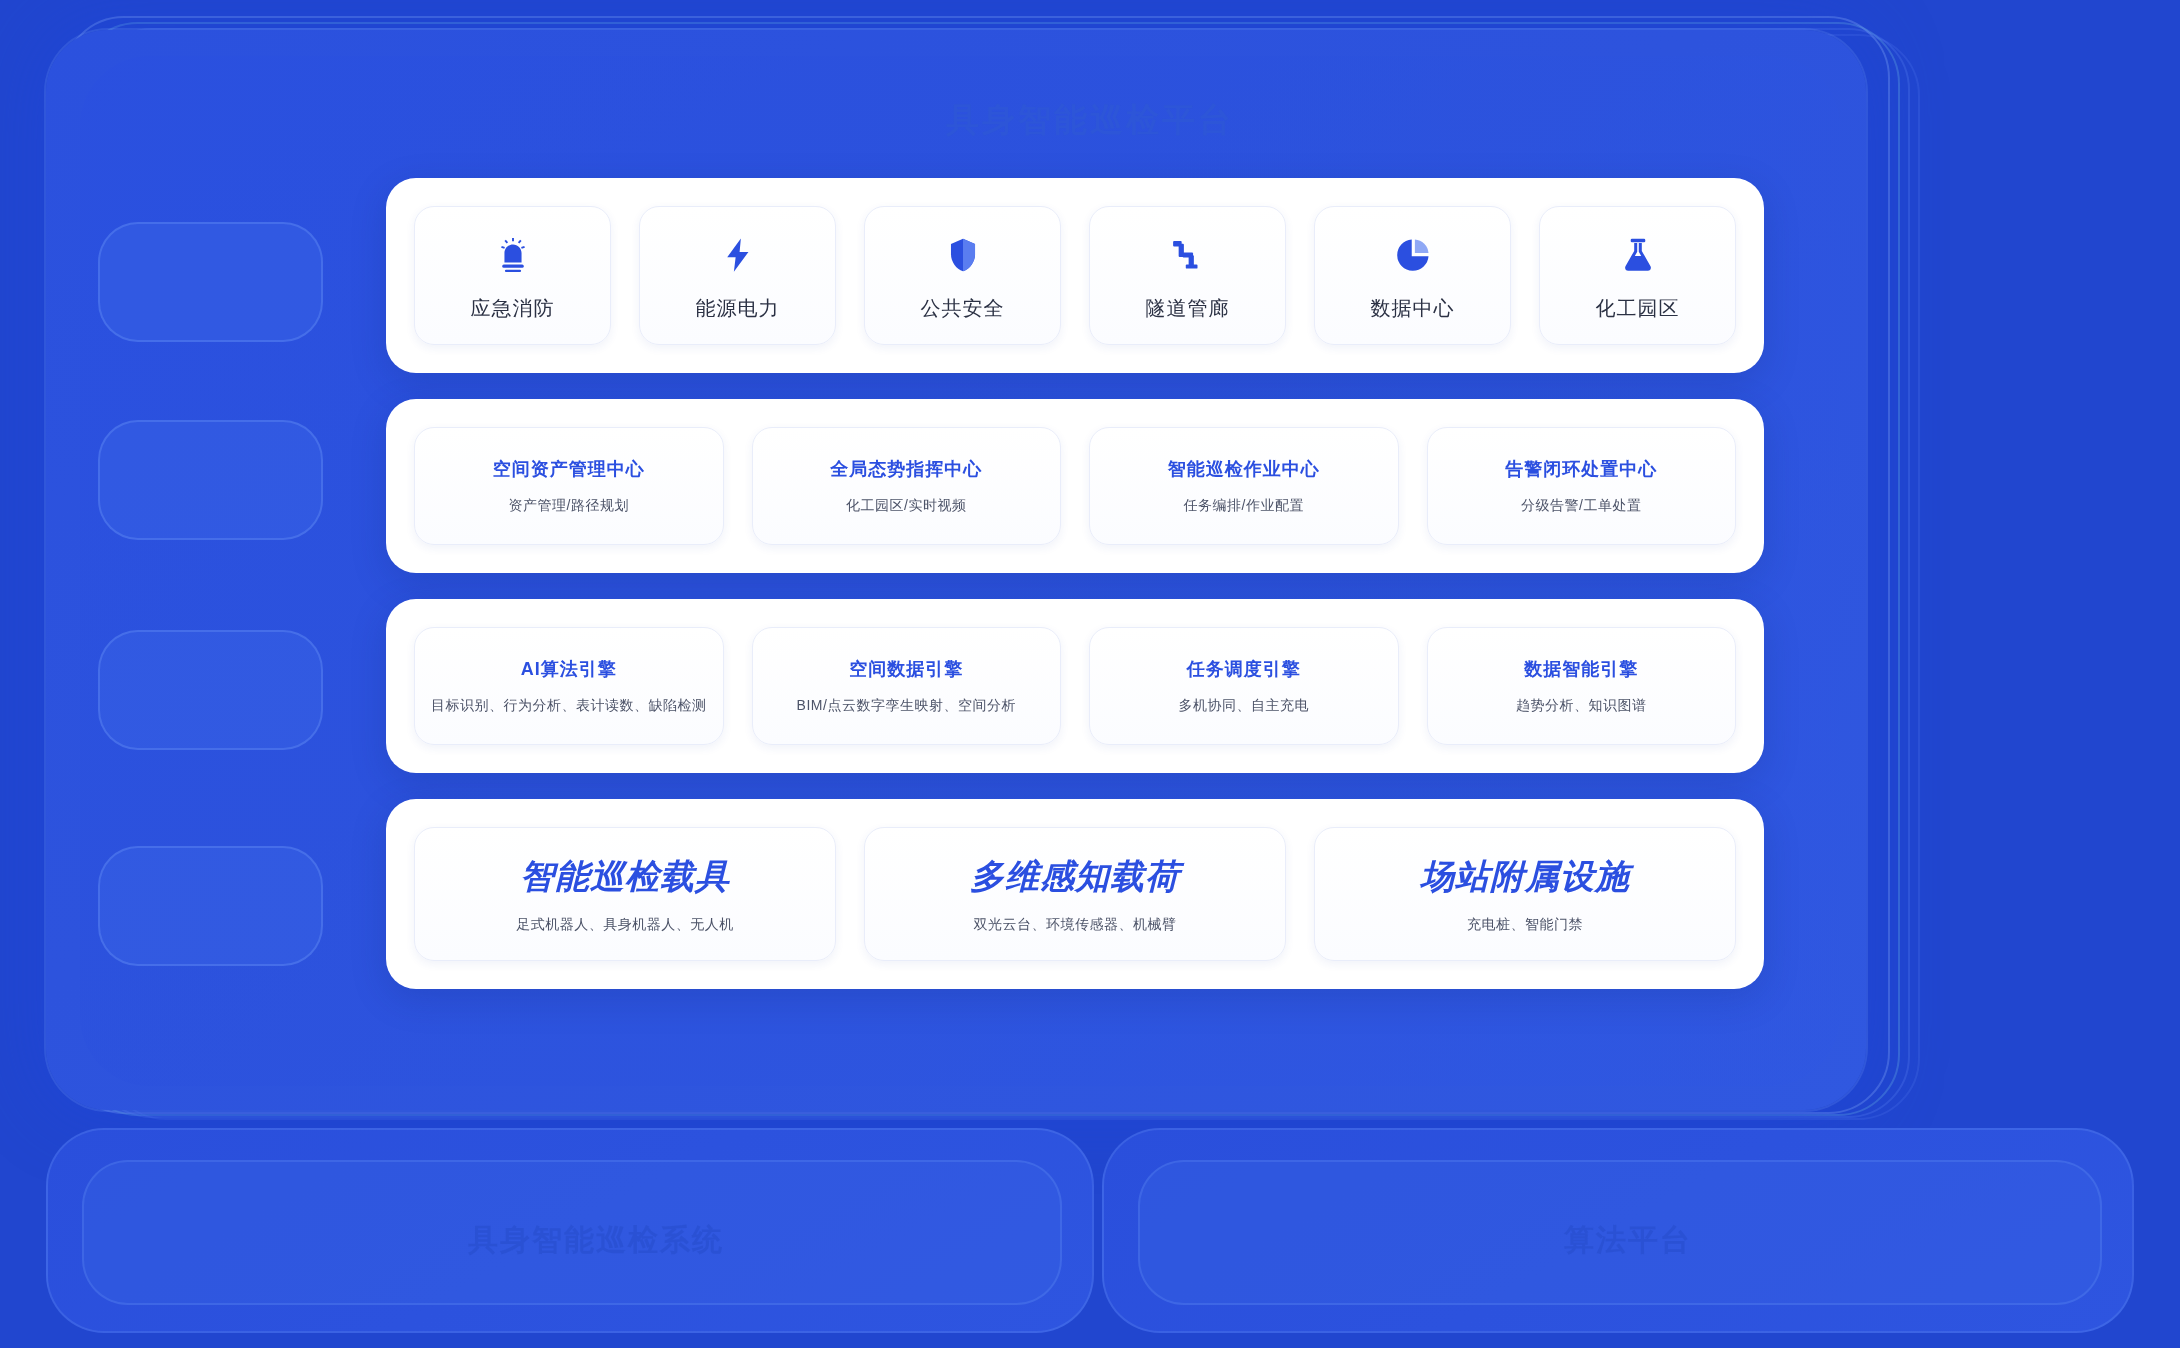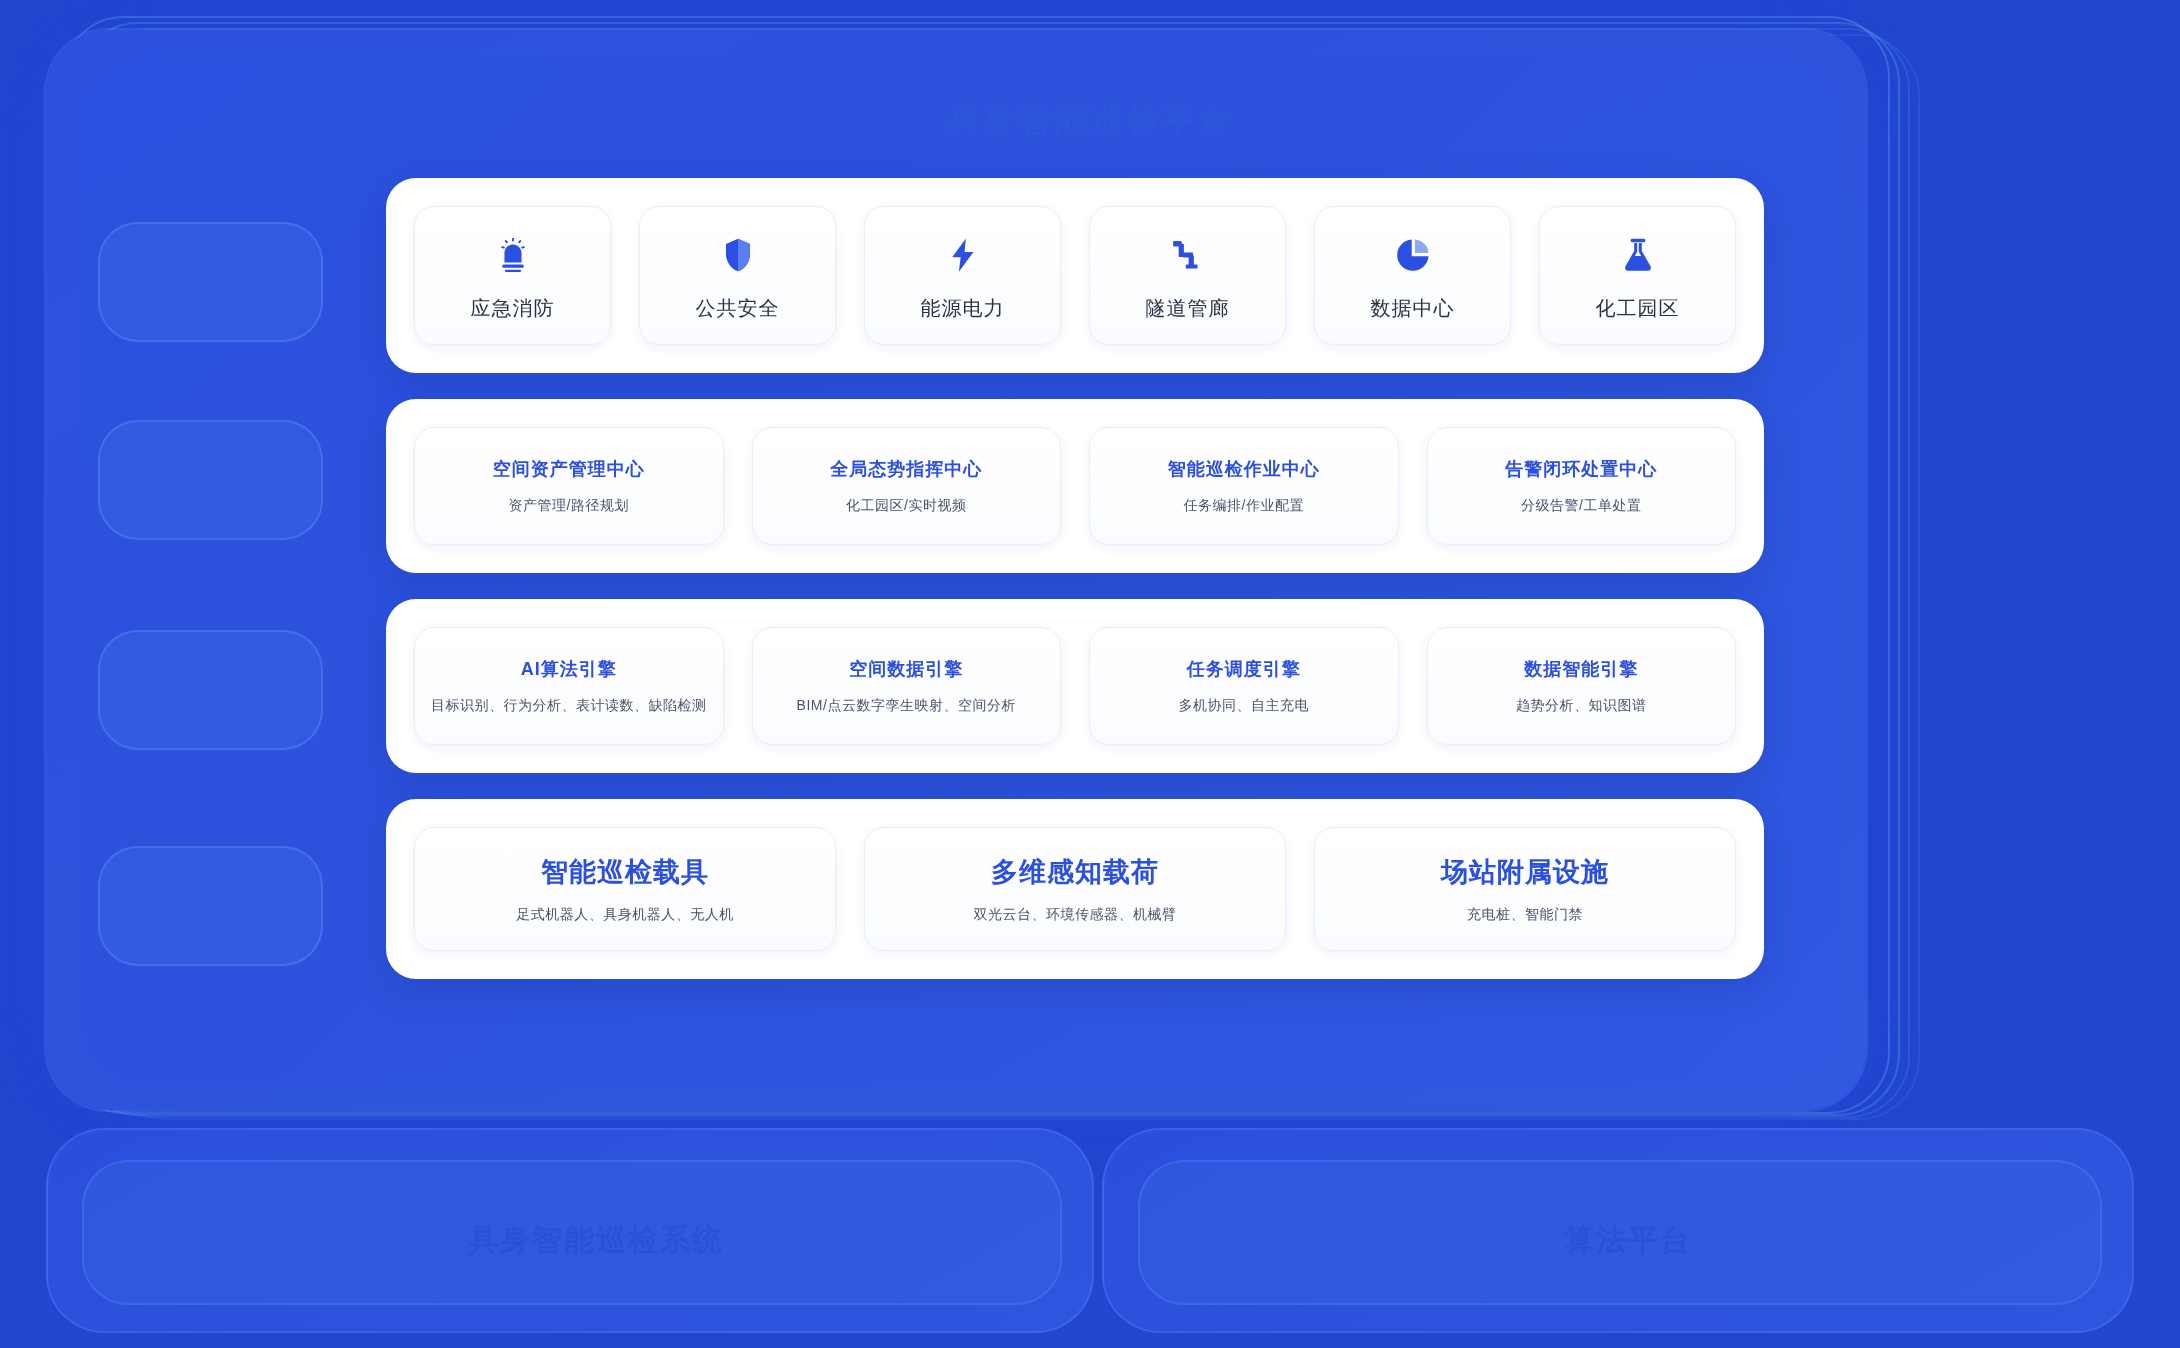--- a/index.html
+++ b/index.html
@@ -102,21 +102,21 @@
   .sc-icon svg{width:38px;height:38px;display:block;}
   .sc-label{font-size:20px;color:#2b3144;letter-spacing:1px;}
 
   
   .panel.four .card,.panel.three .card{padding:26px 12px 26px;min-height:118px;}
   .c-title{
     font-size:18px;font-weight:bold;color:#2b4fe0;letter-spacing:1px;
     margin-bottom:16px;white-space:nowrap;
   }
   .c-sub{font-size:14px;color:#4c5368;letter-spacing:.5px;white-space:nowrap;}
-  .panel.three .c-title{font-size:27px;}
+  .panel.three .c-title{font-size:34px;font-style:italic;}
 </style>
 </head>
 <body>
 
 <div id="bg-stage">
 
   <div class="echo" style="left:62px;top:16px;width:1828px;height:1098px;border-color:rgba(150,190,255,.30);"></div>
   <div class="echo" style="left:76px;top:22px;width:1824px;height:1094px;border-color:rgba(120,200,230,.28);"></div>
   <div class="echo" style="left:90px;top:28px;width:1820px;height:1090px;border-color:rgba(110,150,255,.22);"></div>
   <div class="echo" style="left:104px;top:34px;width:1816px;height:1086px;border-color:rgba(100,140,250,.18);"></div>
@@ -153,35 +153,35 @@
           <path d="M12 5.3c-3 0-5.4 2.4-5.4 5.4v6.1h10.8v-6.1c0-3-2.4-5.4-5.4-5.4zm.9 4.2-1.9 3h1.4l-.4 2.4 2-3.1h-1.5z" fill="#2b4fe0"></path>
           <rect x="5.2" y="18" width="13.6" height="2.1" rx="1" fill="#2b4fe0"></rect>
           <rect x="6.9" y="21.3" width="10.2" height="1.5" rx=".7" fill="#2b4fe0"></rect>
         </svg>
       </span>
       <span class="sc-label">应急消防</span>
     </div>
 
     <div class="card">
       <span class="sc-icon">
+        <svg viewBox="0 0 24 24" fill="#2b4fe0">
+          <path d="M13.8 1.5 5.2 13.4h5.3L9.4 22.5l9.2-12.4h-5.6z"></path>
+        </svg>
+      </span>
+      <span class="sc-label">能源电力</span>
+    </div>
+
+    <div class="card">
+      <span class="sc-icon">
         <svg viewBox="0 0 24 24">
           <path d="M12 1.8 4.4 5v6.3c0 5 3.2 9.6 7.6 11 4.4-1.4 7.6-6 7.6-11V5z" fill="#2b4fe0"></path>
           <path d="M12 1.8v20.5c4.4-1.4 7.6-6 7.6-11V5z" fill="#5a7df0"></path>
         </svg>
       </span>
       <span class="sc-label">公共安全</span>
-    </div>
-
-    <div class="card">
-      <span class="sc-icon">
-        <svg viewBox="0 0 24 24" fill="#2b4fe0">
-          <path d="M13.8 1.5 5.2 13.4h5.3L9.4 22.5l9.2-12.4h-5.6z"></path>
-        </svg>
-      </span>
-      <span class="sc-label">能源电力</span>
     </div>
 
     <div class="card">
       <span class="sc-icon">
         <svg viewBox="0 0 24 24" fill="#2b4fe0">
           <rect x="2.6" y="3.2" width="5.4" height="3.4" rx=".6"></rect>
           <rect x="6.1" y="4.9" width="3.3" height="8.4" rx=".6"></rect>
           <rect x="8.6" y="10.4" width="6.6" height="3.2" rx=".6"></rect>
           <rect x="12.4" y="12.2" width="3.3" height="6.5" rx=".6"></rect>
           <rect x="10.6" y="18" width="7.4" height="2.6" rx=".6"></rect>

